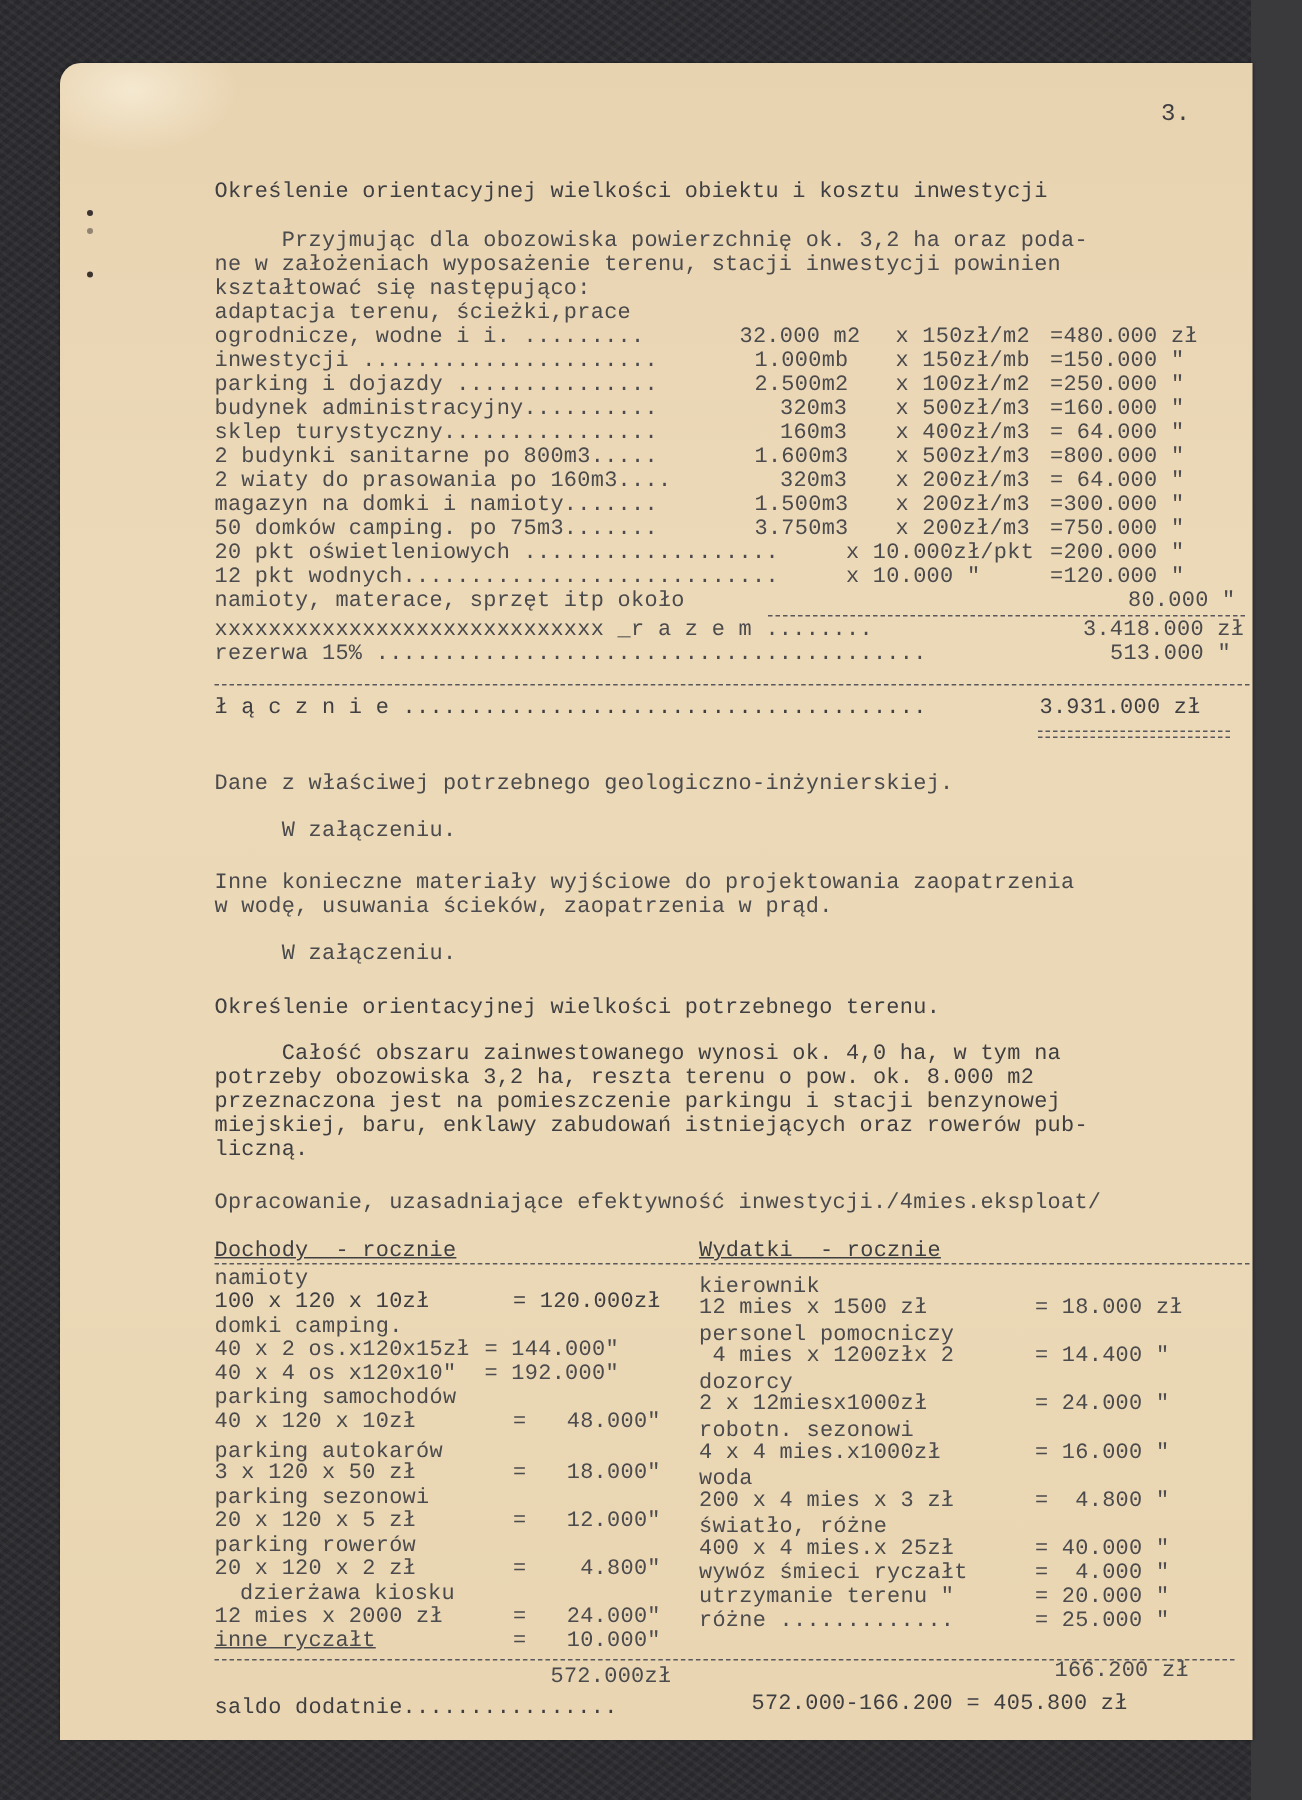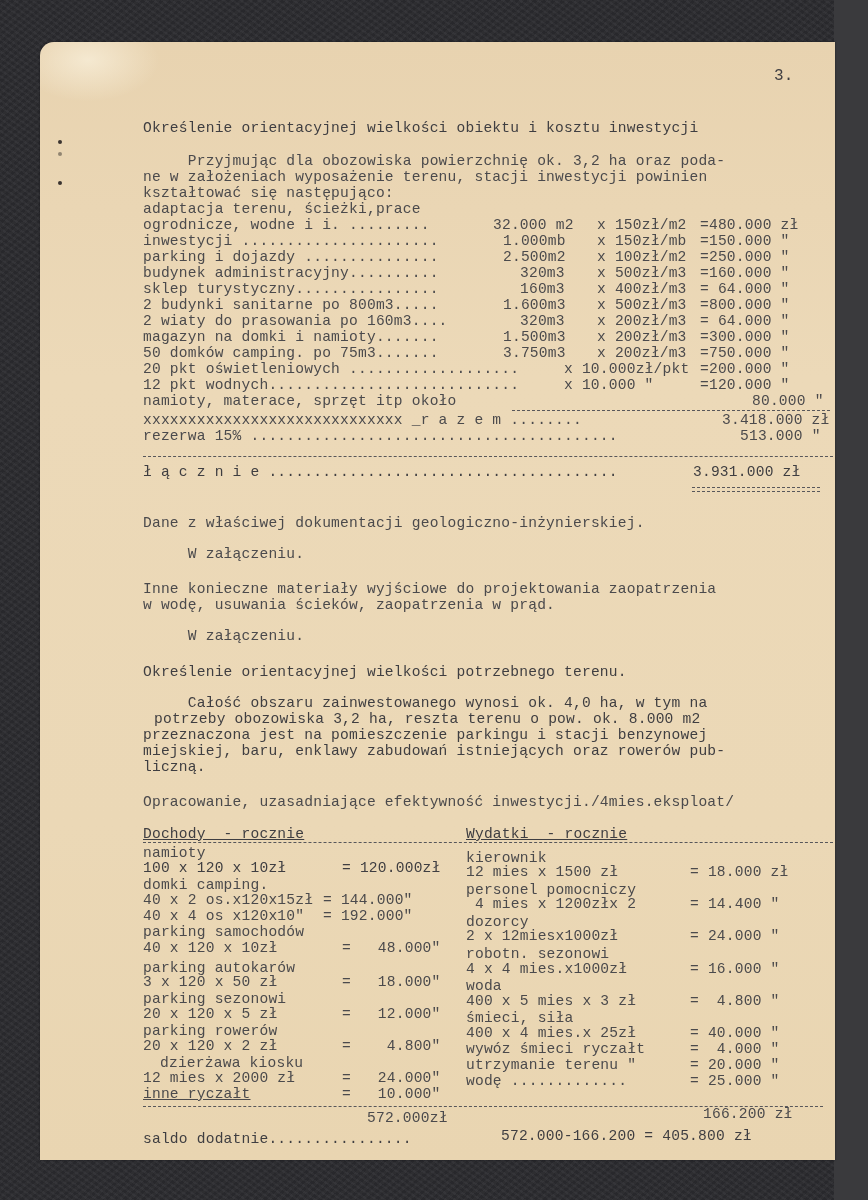--- a/index.html
+++ b/index.html
@@ -122,30 +122,30 @@
     <div class="t" style="left:740px;top:428px">513.000 "</div>
   </div>
   <div class="rule" style="left:143px;top:456px;width:690px"></div>
   <div>
     <div class="t dark" style="left:143px;top:464px">ł ą c z n i e .......................................</div>
     <div class="t dark" style="left:693px;top:464px">3.931.000 zł</div>
   </div>
   <div class="dbl" style="left:692px;top:487px;width:128px"></div>
 </div>
 
-<div class="t" style="left:143px;top:515px">Dane z właściwej dokumentacji geologiczno-inżynierskiej.</div>
+<div class="t" style="left:143px;top:515px">Dane z właściwej potrzebnego geologiczno-inżynierskiej.</div>
 <div class="t" style="left:143px;top:546px">     W załączeniu.</div>
 
 <div class="t" style="left:143px;top:581px">Inne konieczne materiały wyjściowe do projektowania zaopatrzenia</div>
 <div class="t" style="left:143px;top:597px">w wodę, usuwania ścieków, zaopatrzenia w prąd.</div>
 <div class="t" style="left:143px;top:628px">     W załączeniu.</div>
 
 <div class="t dark" style="left:143px;top:664px">Określenie orientacyjnej wielkości potrzebnego terenu.</div>
 <div class="t dark" style="left:143px;top:695px">     Całość obszaru zainwestowanego wynosi ok. 4,0 ha, w tym na</div>
-<div class="t dark" style="left:154px;top:711px">potrzeby obozowiska 3,2 ha, reszta terenu o pow. ok. 8.000 m2</div>
+<div class="t dark" style="left:143px;top:711px">potrzeby obozowiska 3,2 ha, reszta terenu o pow. ok. 8.000 m2</div>
 <div class="t dark" style="left:143px;top:727px">przeznaczona jest na pomieszczenie parkingu i stacji benzynowej</div>
 <div class="t dark" style="left:143px;top:743px">miejskiej, baru, enklawy zabudowań istniejących oraz rowerów pub-</div>
 <div class="t dark" style="left:143px;top:759px">liczną.</div>
 
 <div class="t" style="left:143px;top:794px">Opracowanie, uzasadniające efektywność inwestycji./4mies.eksploat/</div>
 
 <div>
   <div class="t dark ul" style="left:143px;top:826px">Dochody  - rocznie</div>
   <div class="rule" style="left:143px;top:842px;width:690px"></div>
 
@@ -199,34 +199,34 @@
 
   <div class="t" style="left:466px;top:914px">dozorcy</div>
   <div class="t" style="left:466px;top:928px">2 x 12miesx1000zł</div>
   <div class="t" style="left:690px;top:928px">= 24.000 "</div>
 
   <div class="t" style="left:466px;top:946px">robotn. sezonowi</div>
   <div class="t" style="left:466px;top:961px">4 x 4 mies.x1000zł</div>
   <div class="t" style="left:690px;top:961px">= 16.000 "</div>
 
   <div class="t" style="left:466px;top:978px">woda</div>
-  <div class="t" style="left:466px;top:993px">400 x 5 mies x 3 zł</div>
+  <div class="t" style="left:466px;top:993px">200 x 4 mies x 3 zł</div>
   <div class="t" style="left:690px;top:993px">=  4.800 "</div>
 
-  <div class="t" style="left:466px;top:1010px">śmieci, siła</div>
+  <div class="t" style="left:466px;top:1010px">światło, różne</div>
   <div class="t" style="left:466px;top:1025px">400 x 4 mies.x 25zł</div>
   <div class="t" style="left:690px;top:1025px">= 40.000 "</div>
 
   <div class="t" style="left:466px;top:1041px">wywóz śmieci ryczałt</div>
   <div class="t" style="left:690px;top:1041px">=  4.000 "</div>
 
   <div class="t" style="left:466px;top:1057px">utrzymanie terenu "</div>
   <div class="t" style="left:690px;top:1057px">= 20.000 "</div>
 
-  <div class="t" style="left:466px;top:1073px">wodę .............</div>
+  <div class="t" style="left:466px;top:1073px">różne .............</div>
   <div class="t" style="left:690px;top:1073px">= 25.000 "</div>
 
   <div class="t" style="left:703px;top:1106px">166.200 zł</div>
 </div>
 
 <div class="rule" style="left:143px;top:1106px;width:680px"></div>
 
 <div>
   <div class="t dark" style="left:143px;top:1131px">saldo dodatnie................</div>
   <div class="t dark" style="left:501px;top:1128px">572.000-166.200 = 405.800 zł</div>

